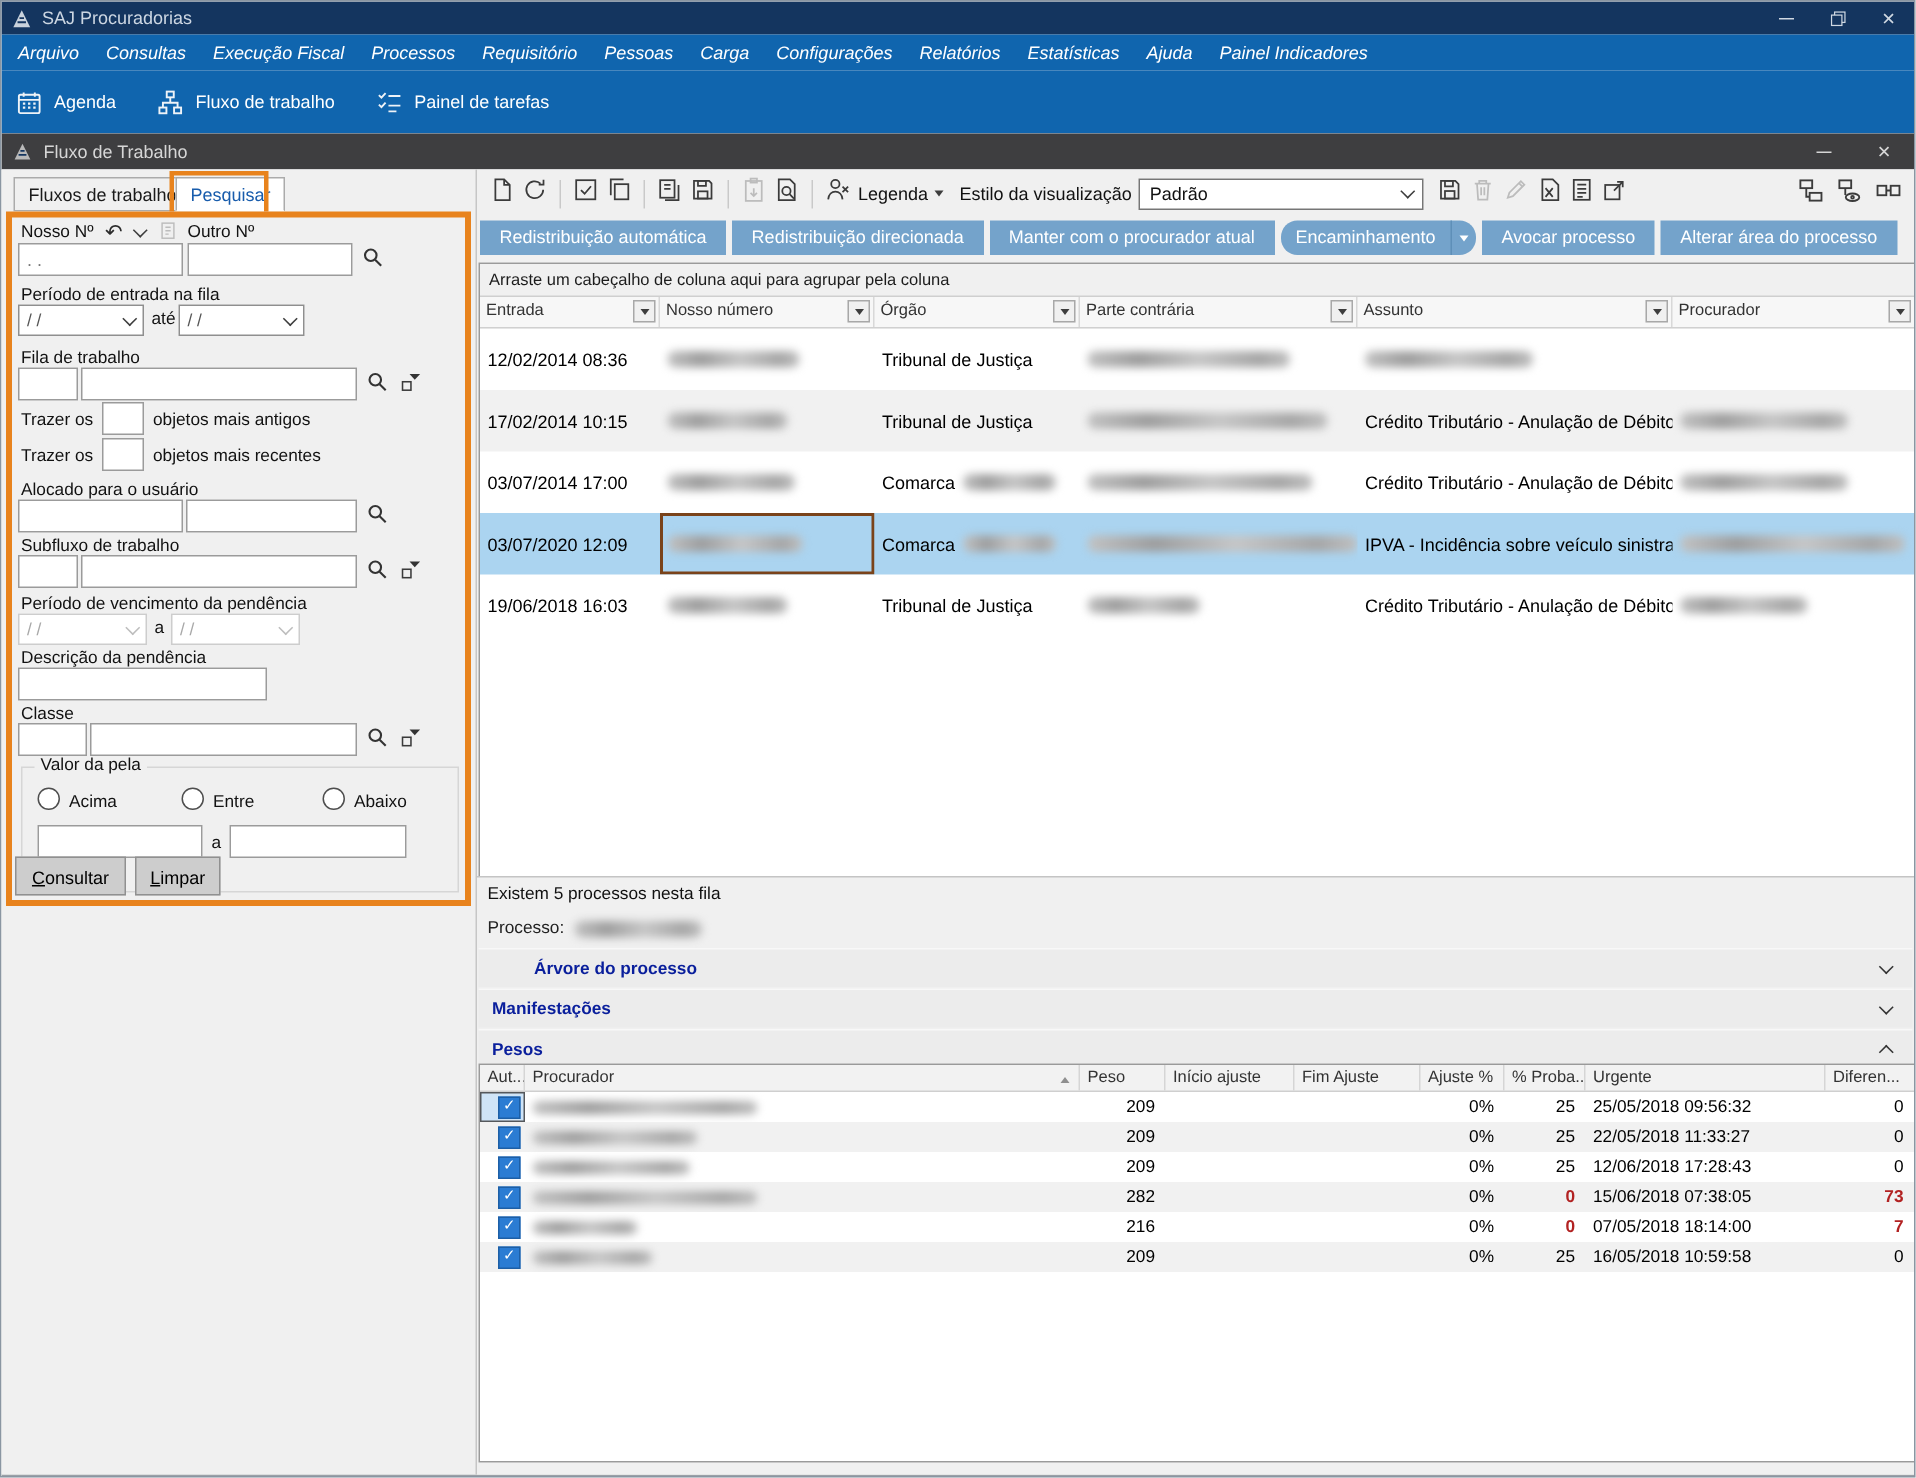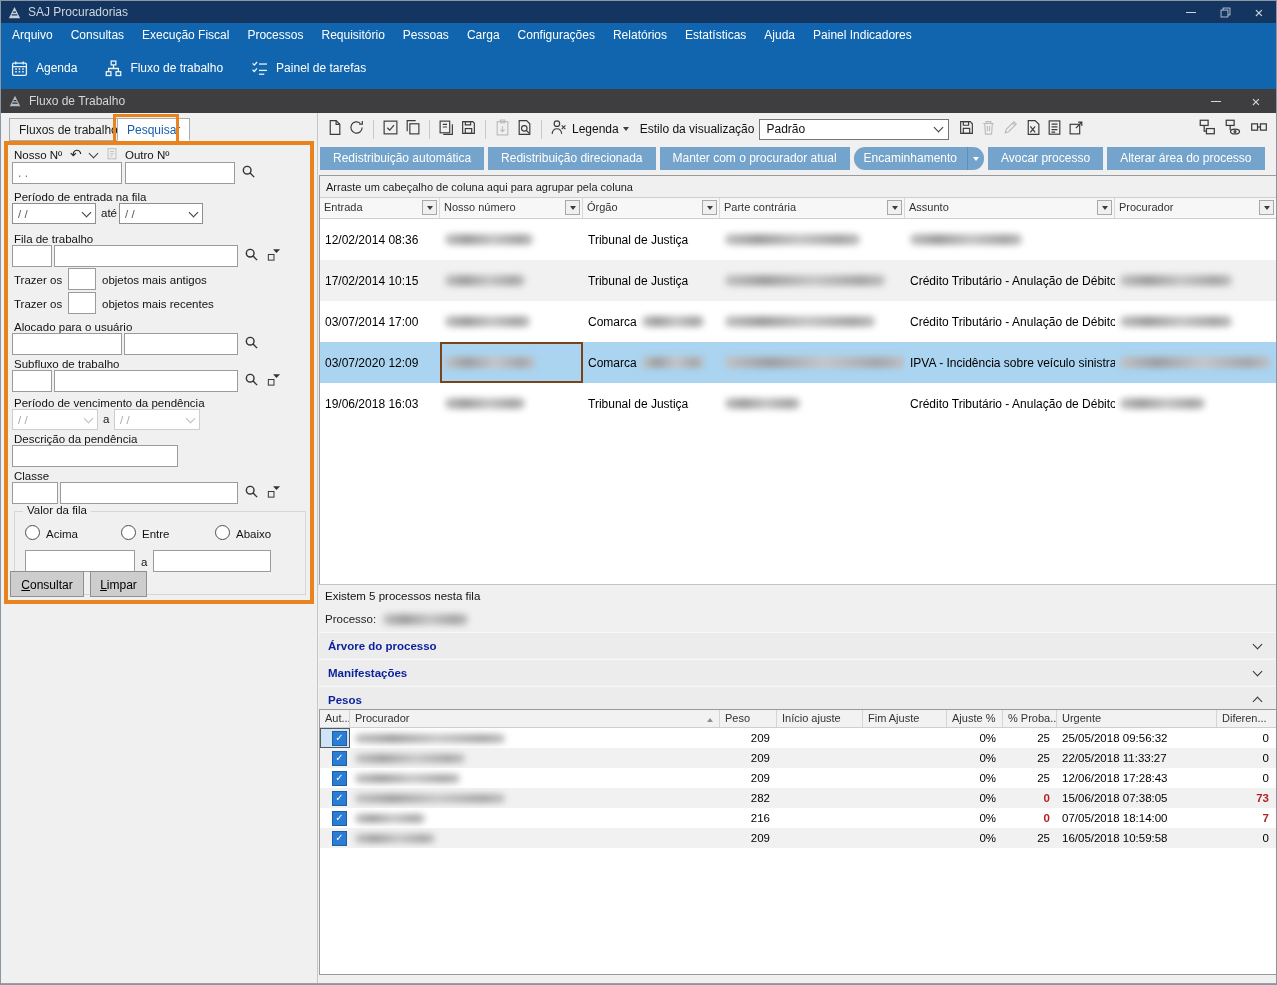--- a/index.html
+++ b/index.html
@@ -7,21 +7,21 @@
        font-family:"Liberation Sans","DejaVu Sans",sans-serif;-webkit-font-smoothing:antialiased;}
   .app{position:absolute;left:0;top:0;width:1275px;height:983px;border:1px solid #8a96a2;background:#f0f0f0;overflow:hidden;}
 
   
   .titlebar{position:absolute;left:0;top:0;right:0;height:22px;background:#14355F;display:flex;align-items:center;color:#ccd6e2;font-size:12px;}
   .titlebar .t-ic{margin:0 6px 0 6px;display:flex;}
   .win-ctl{margin-left:auto;display:flex;align-items:center;height:100%;}
   .wbtn{width:34px;height:100%;display:flex;align-items:center;justify-content:center;color:#cfd8e2;font-size:15px;}
   .mini-glyph{width:10px;height:1px;background:#cfd8e2;}
   .menubar{position:absolute;left:0;top:22px;right:0;height:24px;background:#1065AE;display:flex;align-items:center;padding-left:2px;}
-  .mitem{color:#fff;font-size:12px;padding:0 9px;line-height:24px;white-space:nowrap;}
+  .mitem{color:#fff;font-size:12px;padding:0 9px;line-height:24px;white-space:nowrap;font-style:italic;}
   .apptoolbar{position:absolute;left:0;top:46px;right:0;height:42px;background:#1065AE;display:flex;align-items:center;gap:28px;padding-left:10px;}
   .shortcut{display:flex;align-items:center;gap:8px;color:#fff;font-size:12px;}
   .wic{stroke:#eef3f8;fill:none;stroke-width:1.2;}
 
   
   .inner{position:absolute;left:0;top:88px;right:0;bottom:0;background:#f0f0f0;}
   .inner-tb{position:absolute;left:0;top:0;right:0;height:24px;background:#3E3E40;display:flex;align-items:center;color:#d6d6d6;font-size:12px;}
   .inner-tb .t-ic{margin:0 7px;display:flex;}
   .inner-tb .wbtn{color:#d6d6d6;width:40px;}
   .ibody{position:absolute;left:0;top:24px;right:0;bottom:0;background:#f0f0f0;border-bottom:1px solid #9aa0a6;}
@@ -407,21 +407,21 @@
                   <use href="#i-mag"></use>
                 </svg>
               </span>
             <span class="icbtn" style="left:258px;top:339px;color:#333">
                 <svg width="15" height="15" class="tic">
                   <use href="#i-filter"></use>
                 </svg>
               </span>
 
             <div class="fieldset" style="left:6px;top:366px;width:290px;height:82px;">
-              <span class="legend">Valor da fila</span>
+              <span class="legend">Valor da pela</span>
               <span class="lbl" style="left:10px;top:13px;"><span class="radio"></span><span>Acima</span></span>
               <span class="lbl" style="left:106px;top:13px;"><span class="radio"></span><span>Entre</span></span>
               <span class="lbl" style="left:200px;top:13px;"><span class="radio"></span><span>Abaixo</span></span>
               <div class="inp" style="left:10px;top:38px;width:110px;"></div>
               <span class="lbl" style="left:126px;top:44px;">a</span>
               <div class="inp" style="left:138px;top:38px;width:118px;"></div>
             </div>
 
             <button class="gbtn" style="left:2px;top:426px;width:74px;">Consultar</button>
             <button class="gbtn" style="left:82px;top:426px;width:57px;">Limpar</button>
@@ -642,21 +642,21 @@
           </div>
         </div>
 
         <div class="bottom">
           <span class="status">Existem 5 processos nesta fila</span>
           <div class="processo">
             <span>Processo:</span>
             <span class="blur" style="width:85px"></span>
           </div>
 
-          <div class="sect" style="top:47px;">
+          <div class="sect" style="top:47px;padding-left:28px;">
             <span class="st">Árvore do processo</span>
             <span class="chv"></span>
           </div>
           <div class="sect" style="top:74px;">
             <span class="st">Manifestações</span>
             <span class="chv"></span>
           </div>
           <div class="sect" style="top:101px;">
             <span class="st">Pesos</span>
             <span class="chv up"></span>

